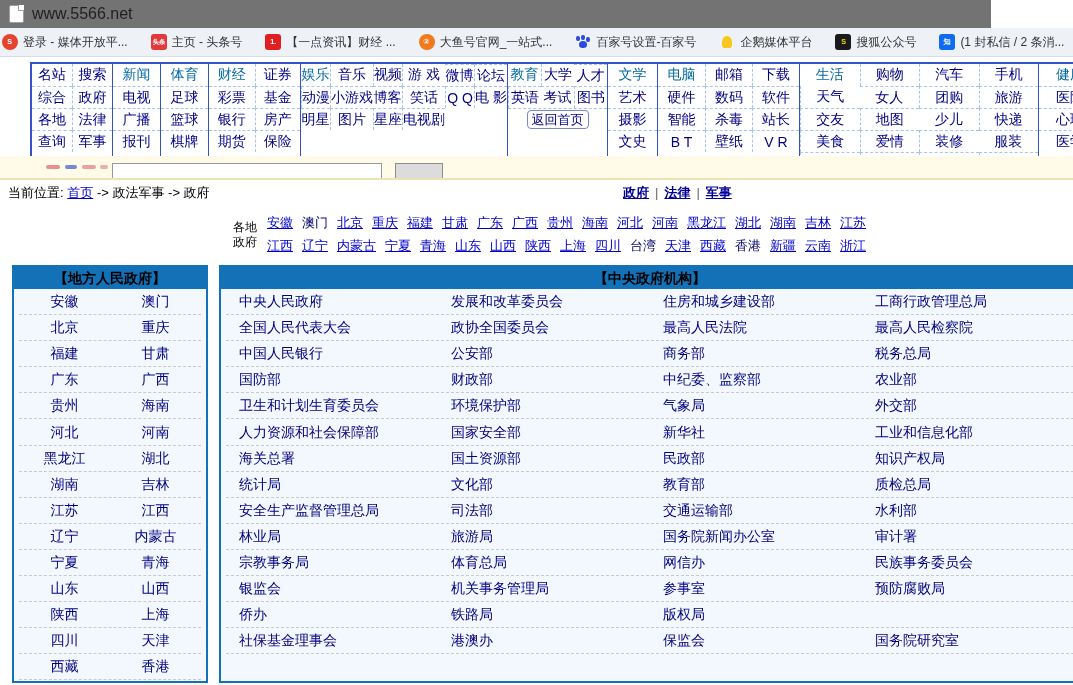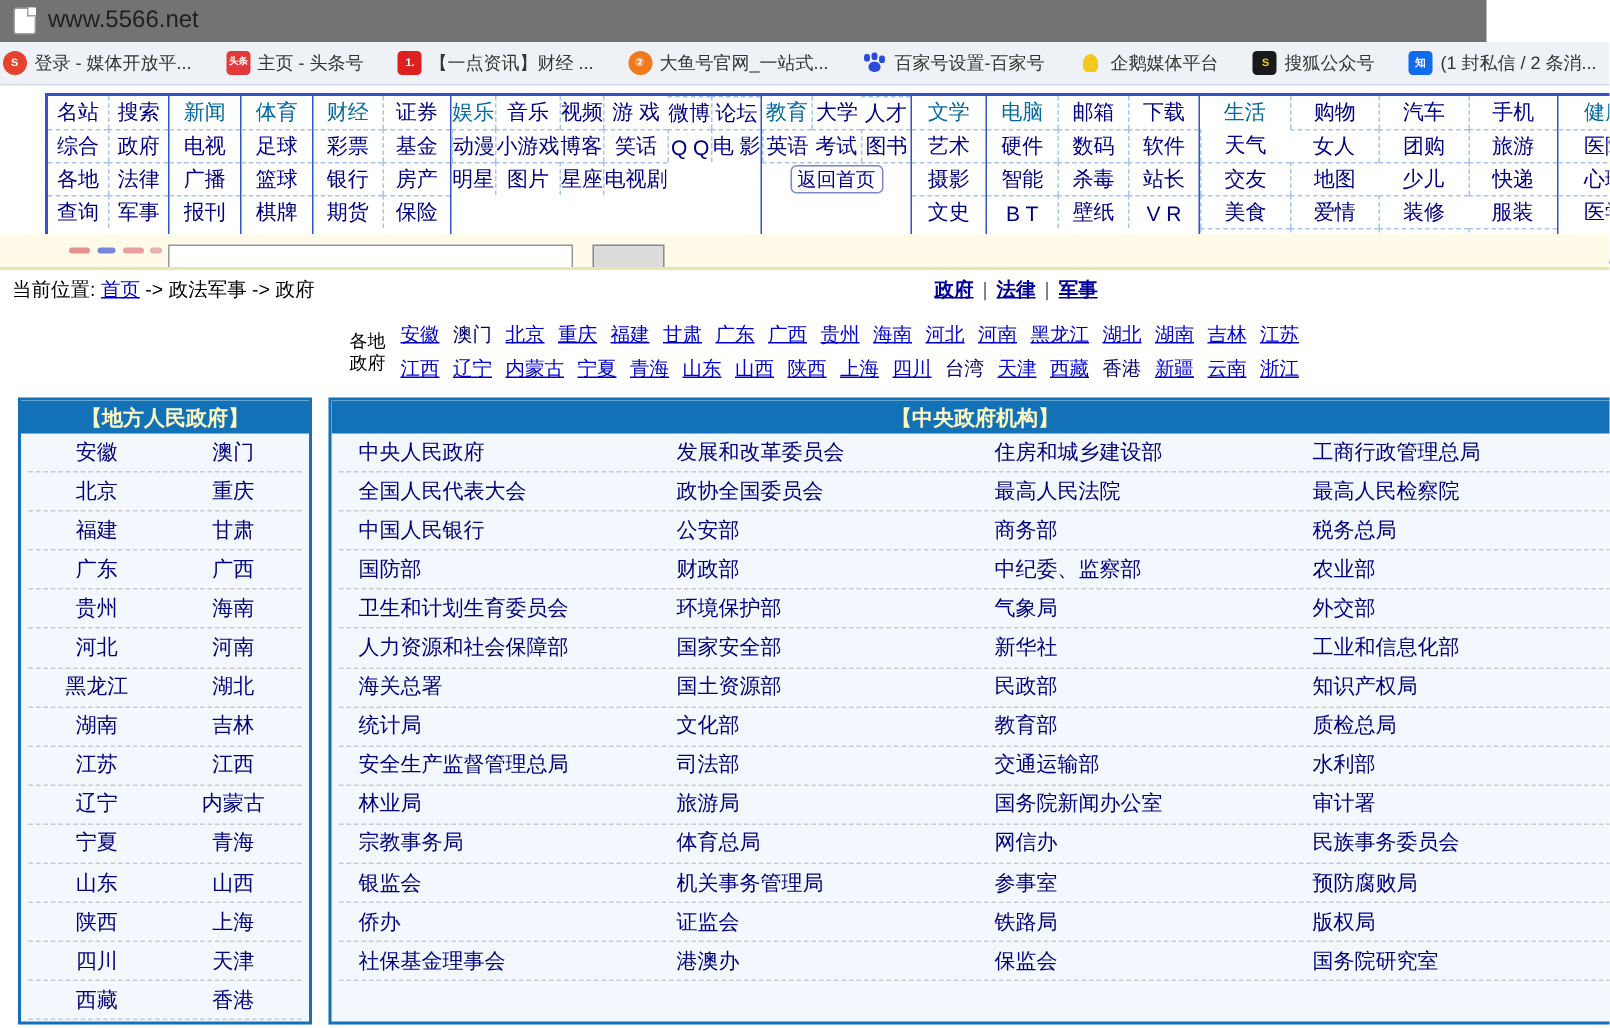--- a/index.html
+++ b/index.html
@@ -50,21 +50,21 @@
   .regionnav{position:absolute;top:214px;left:233px;display:flex;align-items:center}
   .region-label{font-size:12px;color:#000;line-height:15px;margin-right:10px;flex:none}
   .region-rows{display:flex;flex-direction:column;gap:5px}
   .region-row{display:flex;gap:9px;white-space:nowrap}
   .region-row a{font-size:13px;color:#0000cc;text-decoration:underline;cursor:pointer}
   .region-row a.dark{color:#000066;text-decoration:none}
   
   .panel{position:absolute;top:265px;border:2px solid #1371b8;background:#f2f8fd;box-sizing:border-box;overflow:hidden}
   .panel-local{left:12px;width:196px;height:418px}
   .panel-central{left:219px;width:862px;height:418px}
-  .panel-h{height:22px;background:#1371b8;color:#fef9c3;font-size:14px;font-weight:bold;text-align:center;line-height:22px}
+  .panel-h{height:22px;background:#1371b8;color:#000000;font-size:14px;font-weight:bold;text-align:center;line-height:22px}
   .prow{height:26.1px;display:flex;align-items:center;border-bottom:1px dashed #c9c9c9;margin:0 5px;box-sizing:border-box}
   .prow a{color:#00007d;font-size:14px;text-decoration:none;cursor:pointer;white-space:nowrap}
   .pcell-2{width:50%;text-align:center}
   .pcell-4{width:25%;padding-left:13px;box-sizing:border-box}
 </style>
 </head>
 <body>
 
 <div class="tabbar">
   <div class="page-icon"></div>
@@ -604,21 +604,20 @@
         <div class="pcell-4"><a>民族事务委员会</a></div>
       </div>
       <div class="prow">
         <div class="pcell-4"><a>银监会</a></div>
         <div class="pcell-4"><a>机关事务管理局</a></div>
         <div class="pcell-4"><a>参事室</a></div>
         <div class="pcell-4"><a>预防腐败局</a></div>
       </div>
       <div class="prow">
         <div class="pcell-4"><a>侨办</a></div>
-        <div class="pcell-4"><a>证监会</a></div>
         <div class="pcell-4"><a>铁路局</a></div>
         <div class="pcell-4"><a>版权局</a></div>
       </div>
       <div class="prow">
         <div class="pcell-4"><a>社保基金理事会</a></div>
         <div class="pcell-4"><a>港澳办</a></div>
         <div class="pcell-4"><a>保监会</a></div>
         <div class="pcell-4"><a>国务院研究室</a></div>
       </div>
     </div>

